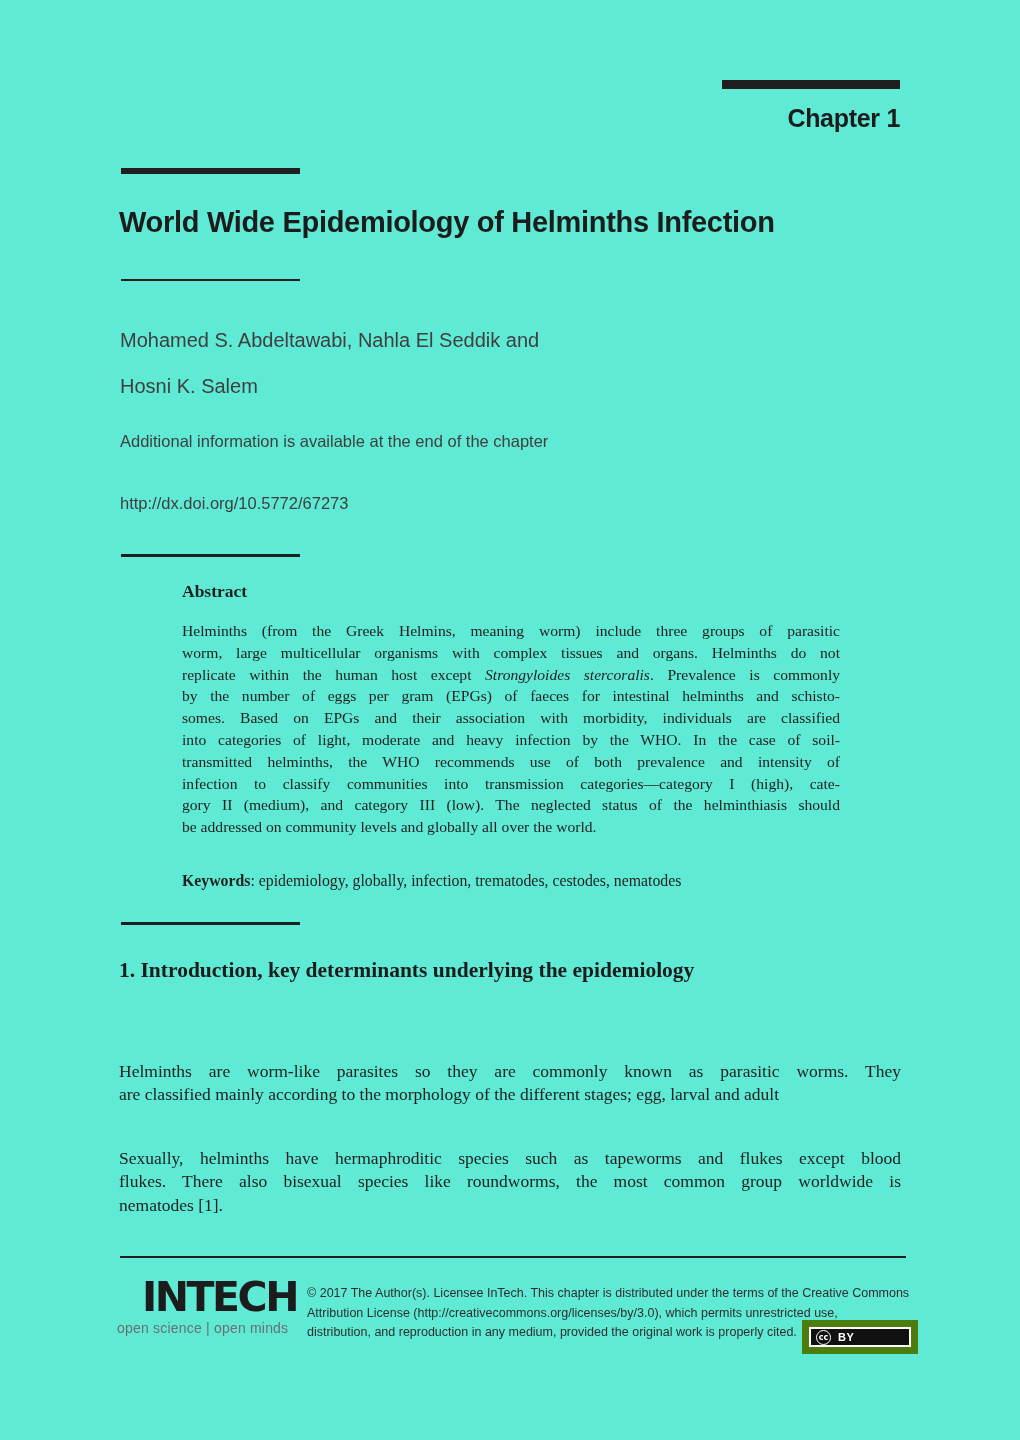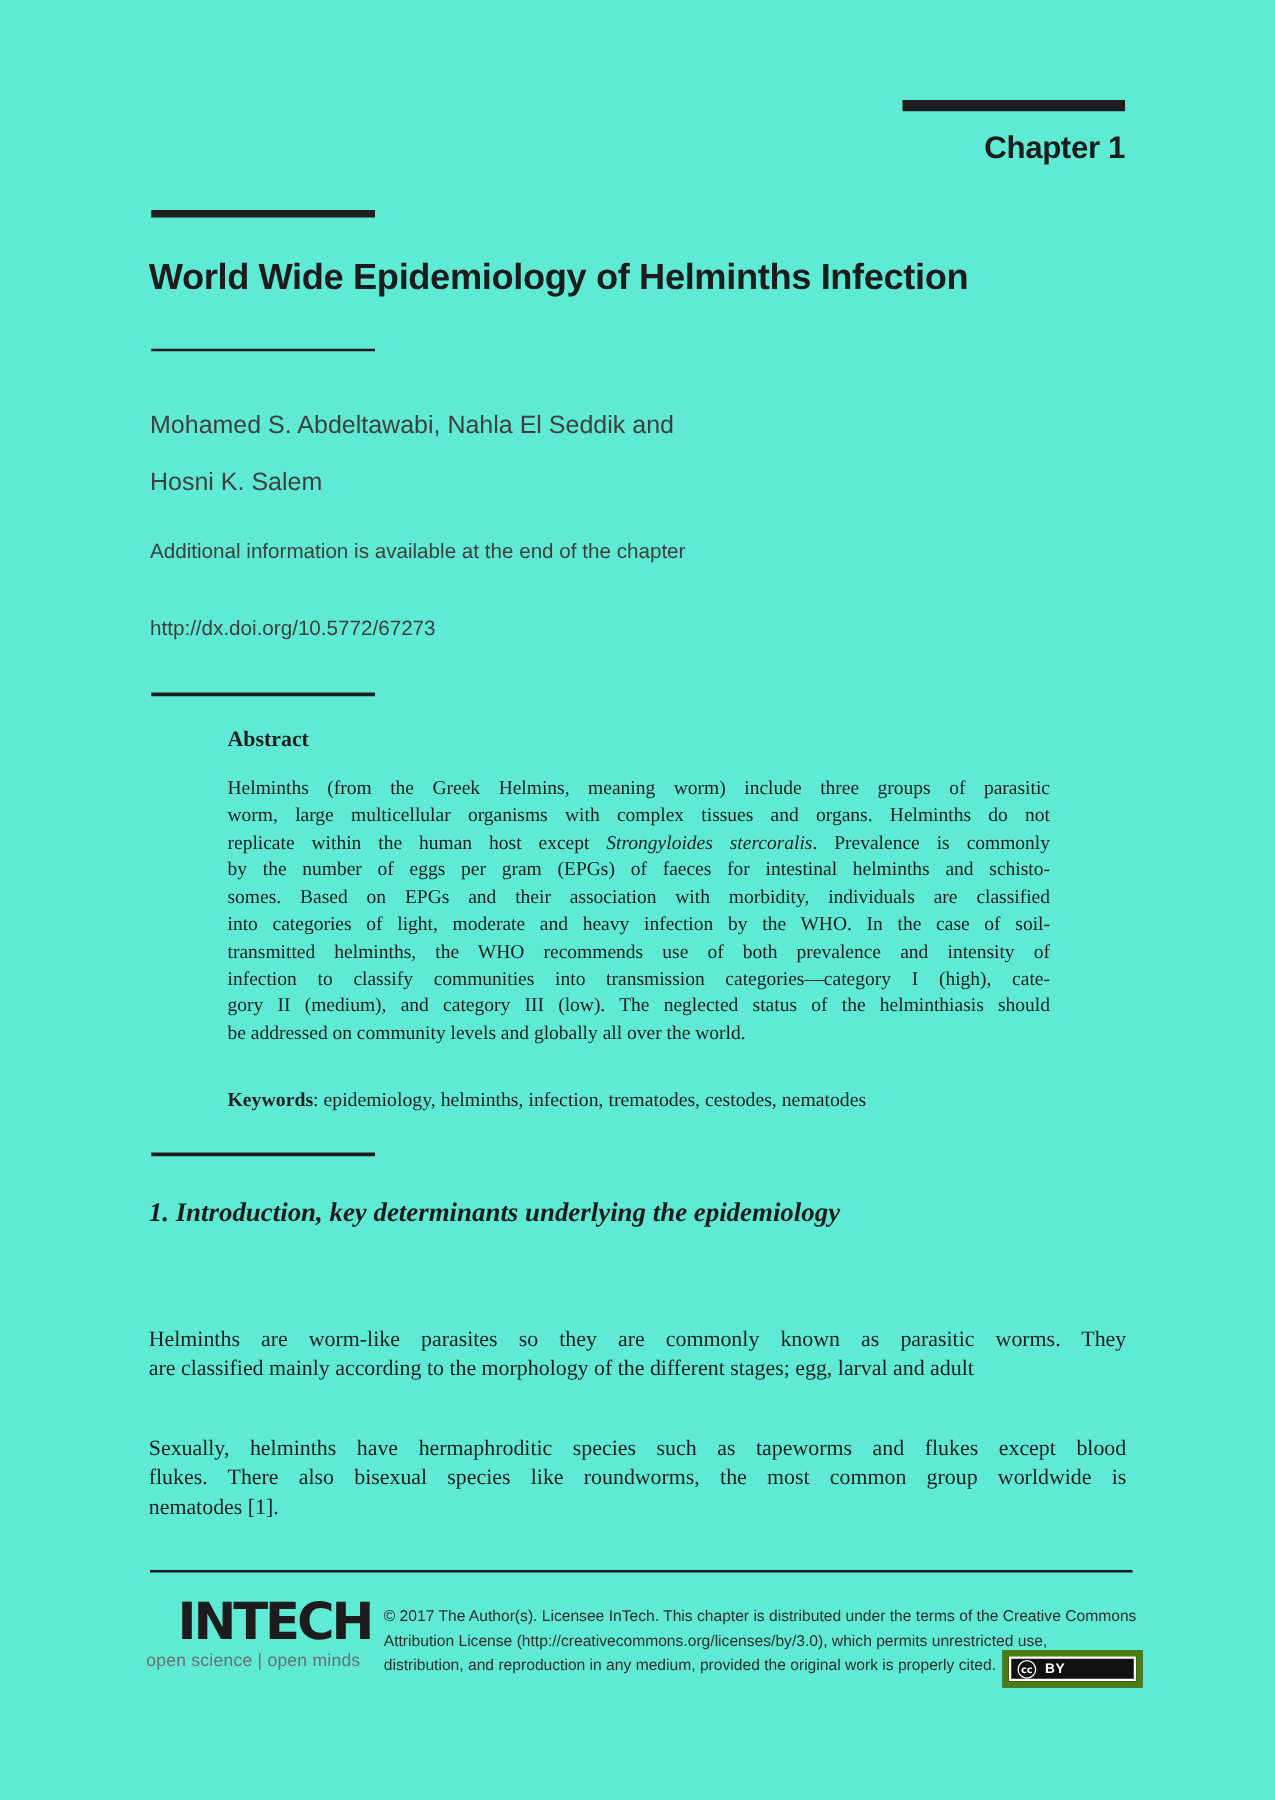--- a/index.html
+++ b/index.html
@@ -43,21 +43,21 @@
   .abstract-heading{top:581px;left:182px;font-size:17.5px;font-weight:bold;color:#1f1f1f;}
   .abstract-body{top:620px;left:182px;width:658px;font-size:15.6px;color:#1f1f1f;}
   .abstract-body .tline{line-height:21.8px;}
   .keywords-line{top:872px;left:182px;width:658px;font-size:15.8px;color:#1f1f1f;}
 
   
   .jlines .tline{text-align:justify;text-align-last:justify;white-space:normal;}
   .jlines .tline:last-child{text-align-last:left;}
 
   .section-rule{top:922px;left:121px;width:179px;height:2.5px;}
-  .section-heading{top:955px;left:119px;width:800px;font-size:21.5px;font-weight:bold;color:#1c1c1c;font-style:italic;}
+  .section-heading{top:955px;left:119px;width:800px;font-size:21.5px;font-weight:bold;color:#1c1c1c;}
   .section-heading .tline{line-height:30px;}
 
   .body-para{left:119px;width:782px;font-size:17.5px;color:#1f1f1f;}
   .para-1{top:1060px;}
   .para-2{top:1147px;}
   .body-para .tline{line-height:23.4px;}
 
   
   .footer-rule{top:1256px;left:120px;width:786px;height:2px;}
   .intech-logo{top:1277px;left:117px;width:180px;}
@@ -66,21 +66,21 @@
     letter-spacing:-2.5px;line-height:40px;
     font-family:"DejaVu Sans","Liberation Sans",sans-serif;
     text-align:right;
   }
   .intech-tagline{font-size:14px;color:#6e6e6e;margin-top:3px;letter-spacing:0.2px;}
   .license-text{top:1284px;left:307px;width:600px;font-size:12.5px;color:#2e2e2e;}
   .license-text .tline{line-height:19.5px;white-space:nowrap;}
 
   .cc-badge{
     top:1320px;left:802px;width:88px;height:16px;
-    background:#111;border:5px solid #4d7c0f;
+    background:#111;border:7px solid #4d7c0f;
     box-shadow:inset 0 0 0 2px #fff;
     display:flex;align-items:center;gap:7px;
     padding:2px 7px;
   }
   .cc-circle{
     width:13px;height:13px;border:1.5px solid #fff;border-radius:50%;
     color:#fff;font-size:8px;font-weight:bold;
     display:flex;align-items:center;justify-content:center;
     font-family:"DejaVu Sans",sans-serif;flex:0 0 auto;
   }
@@ -114,21 +114,21 @@
       <div class="tline"><span>replicate within the human host except </span><em>Strongyloides stercoralis</em><span>. Prevalence is commonly</span></div>
       <div class="tline">by the number of eggs per gram (EPGs) of faeces for intestinal helminths and schisto-</div>
       <div class="tline">somes. Based on EPGs and their association with morbidity, individuals are classified</div>
       <div class="tline">into categories of light, moderate and heavy infection by the WHO. In the case of soil-</div>
       <div class="tline">transmitted helminths, the WHO recommends use of both prevalence and intensity of</div>
       <div class="tline">infection to classify communities into transmission categories—category I (high), cate-</div>
       <div class="tline">gory II (medium), and category III (low). The neglected status of the helminthiasis should</div>
       <div class="tline">be addressed on community levels and globally all over the world.</div>
     </div>
   <div class="abs serif keywords-line">
-    <b>Keywords</b><span>: epidemiology, helminths, infection, trematodes, cestodes, nematodes</span>
+    <b>Keywords</b><span>: epidemiology, globally, infection, trematodes, cestodes, nematodes</span>
   </div>
 
   <div class="abs rule section-rule"></div>
   <div class="abs serif section-heading">
       <div class="tline">1. Introduction, key determinants underlying the epidemiology</div>
     </div>
   <div class="abs serif body-para para-1 jlines">
       <div class="tline">Helminths are worm-like parasites so they are commonly known as parasitic worms. They</div>
       <div class="tline">are classified mainly according to the morphology of the different stages; egg, larval and adult</div>
     </div>

